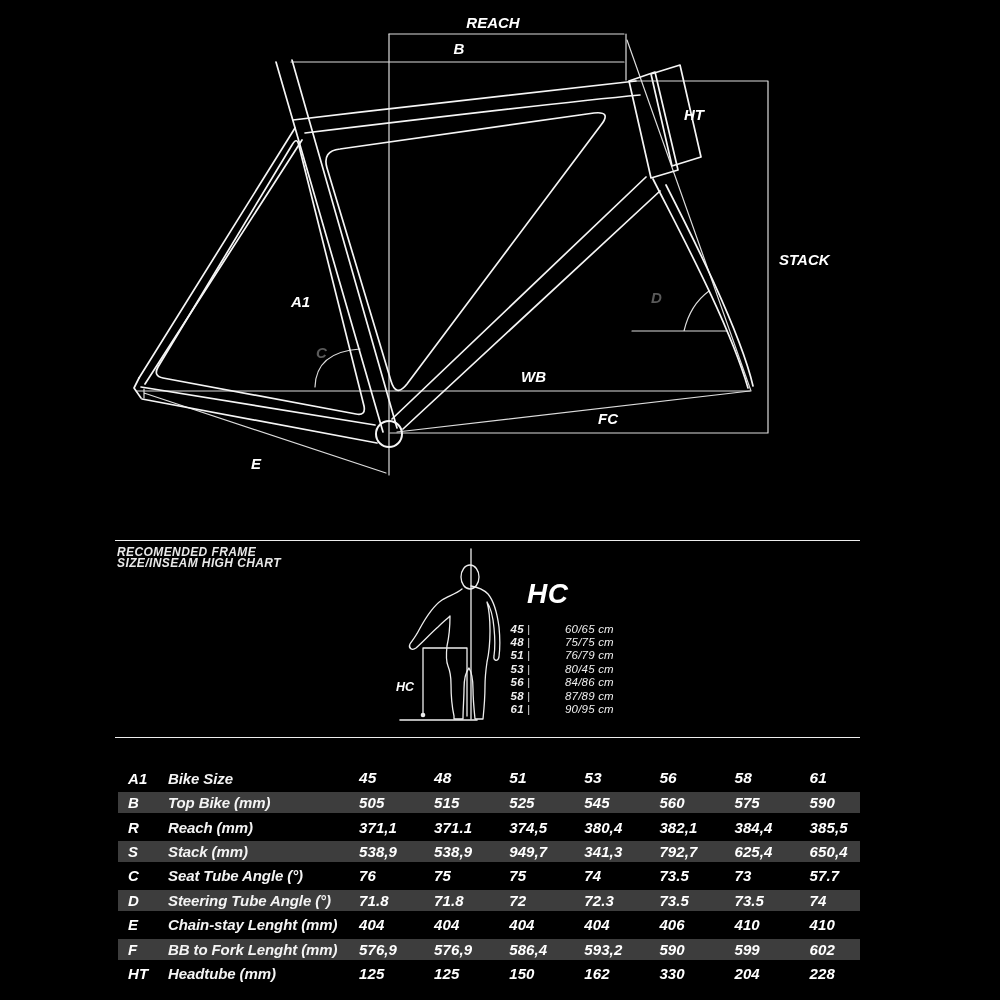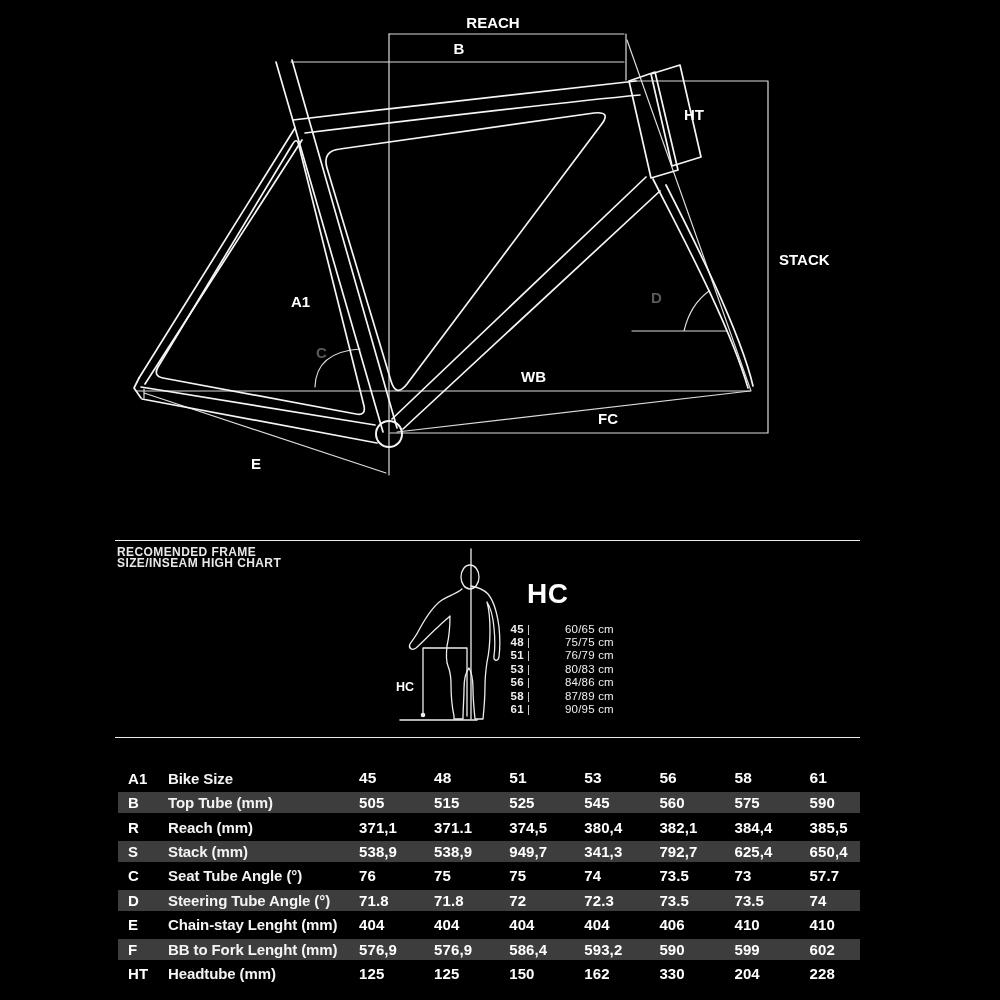--- a/index.html
+++ b/index.html
@@ -1,17 +1,17 @@
 <!DOCTYPE html>
 <html><head>
 <meta charset="utf-8">
 <style>
   html,body{margin:0;padding:0;background:#000;}
   #stage{position:relative;width:860px;height:1000px;background:#000;overflow:hidden;
-         font-family:"Liberation Sans",sans-serif;color:#fff;}
+         font-family:"Liberation Sans",sans-serif;color:#fff;font-style:italic;}
   svg text{font-family:"Liberation Sans",sans-serif;}
 
   
   .divider{position:absolute;left:115px;width:772px;height:1px;background:#ededed;}
   #divider-top{top:540px;}
   #divider-bottom{top:737px;}
   #rec-heading{position:absolute;left:117px;top:547px;font-size:12px;font-weight:bold;
                letter-spacing:.4px;line-height:11px;color:#e9e9e9;}
   #hc-title{position:absolute;left:527px;top:578px;font-size:28px;font-weight:bold;letter-spacing:.5px;}
   #hc-list{position:absolute;left:500px;top:622px;}
@@ -121,21 +121,21 @@
         <span class="hc-range">75/75 cm</span>
       </div>
       <div class="hc-row">
         <span class="hc-size">51</span>
         <span class="hc-sep">|</span>
         <span class="hc-range">76/79 cm</span>
       </div>
       <div class="hc-row">
         <span class="hc-size">53</span>
         <span class="hc-sep">|</span>
-        <span class="hc-range">80/83 cm</span>
+        <span class="hc-range">80/45 cm</span>
       </div>
       <div class="hc-row">
         <span class="hc-size">56</span>
         <span class="hc-sep">|</span>
         <span class="hc-range">84/86 cm</span>
       </div>
       <div class="hc-row">
         <span class="hc-size">58</span>
         <span class="hc-sep">|</span>
         <span class="hc-range">87/89 cm</span>
@@ -157,21 +157,21 @@
         <div class="t-val">48</div>
         <div class="t-val">51</div>
         <div class="t-val">53</div>
         <div class="t-val">56</div>
         <div class="t-val">58</div>
         <div class="t-val">61</div>
       </div>
     <div id="geo-rows">
         <div class="t-row shaded">
           <div class="t-letter">B</div>
-          <div class="t-label">Top Tube (mm)</div>
+          <div class="t-label">Top Bike (mm)</div>
           <div class="t-val">505</div>
           <div class="t-val">515</div>
           <div class="t-val">525</div>
           <div class="t-val">545</div>
           <div class="t-val">560</div>
           <div class="t-val">575</div>
           <div class="t-val">590</div>
         </div>
         <div class="t-row">
           <div class="t-letter">R</div>

